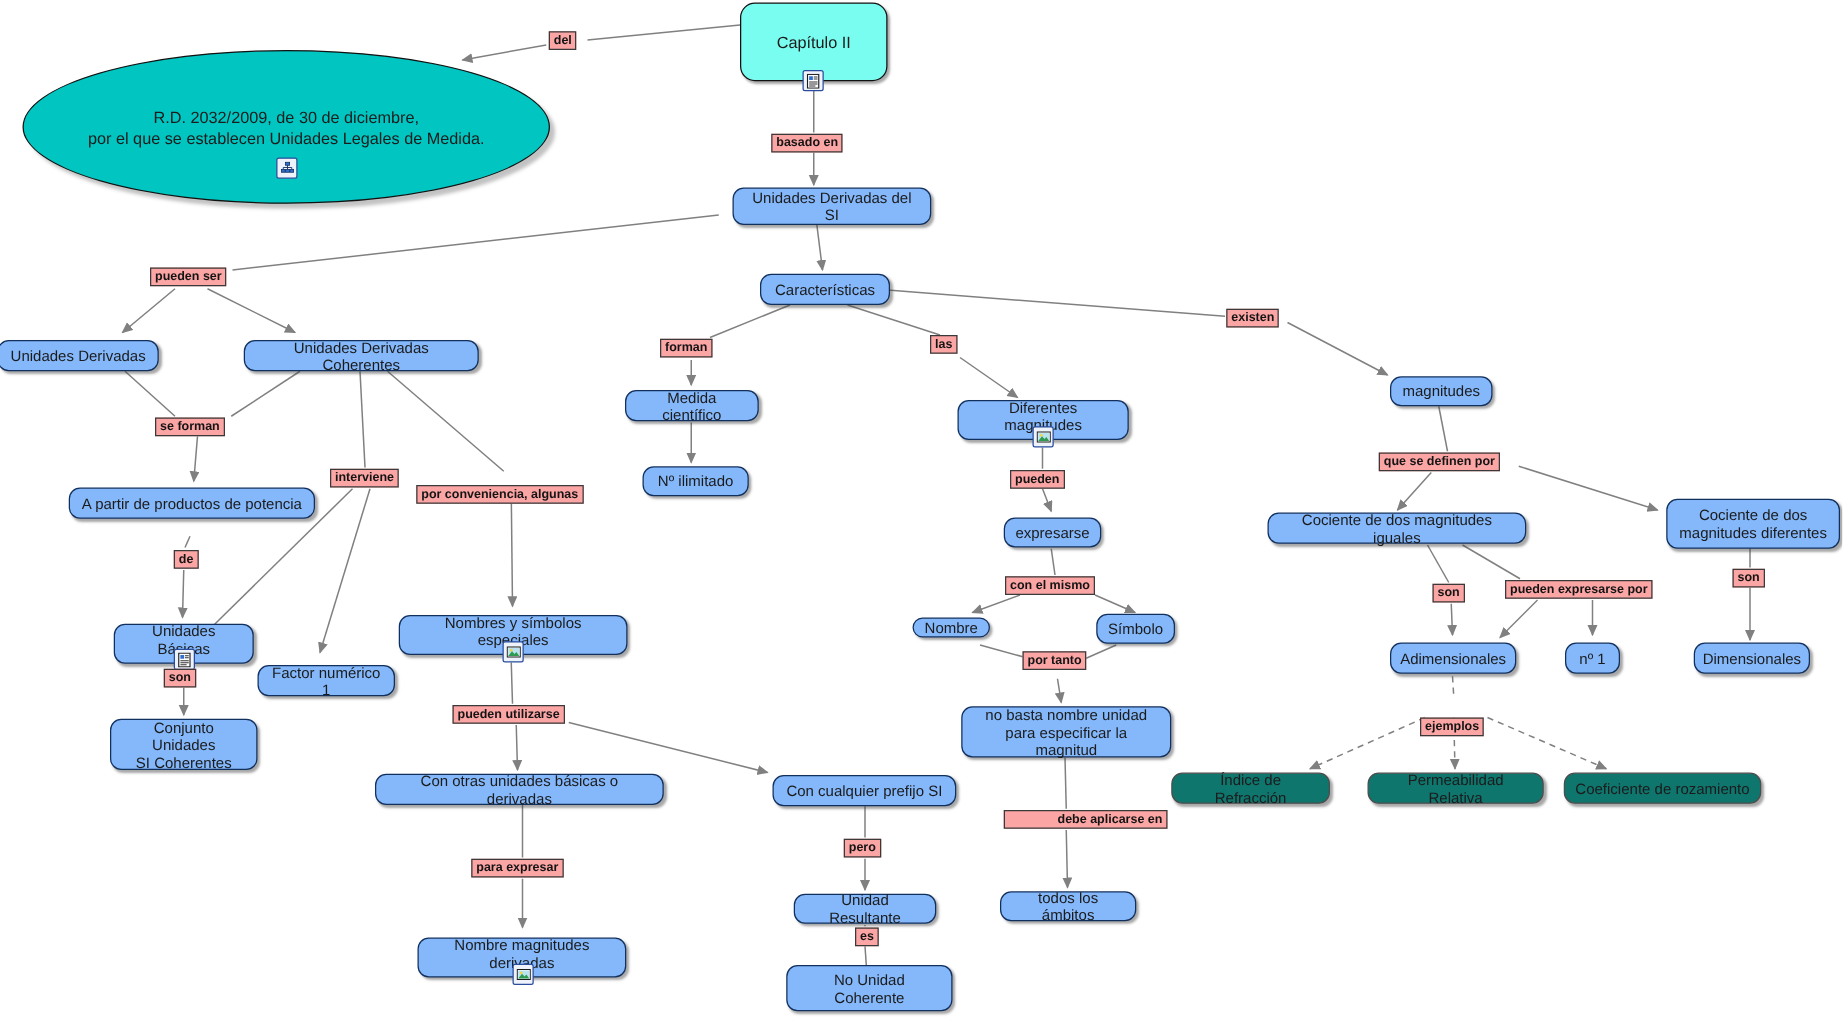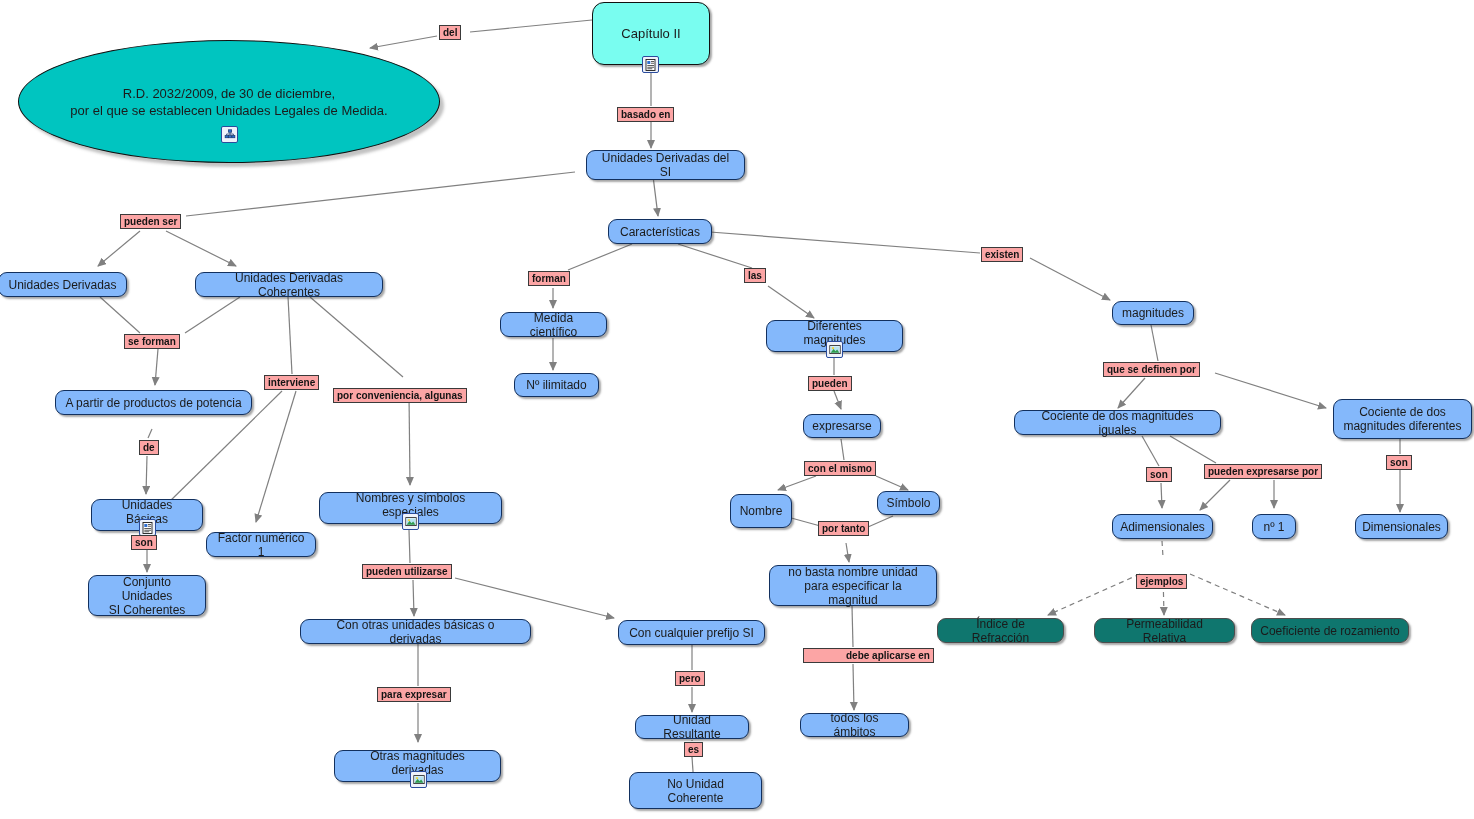--- a/index.html
+++ b/index.html
@@ -283,21 +283,21 @@
   </div>
   <div class="nicon" style="left:402px;top:513px;">
     <svg width="12" height="12" viewBox="0 0 12 12">
         <rect x="0.8" y="1.6" width="10.4" height="8" fill="#fff" stroke="#1b1b1b" stroke-width="0.8"></rect>
         <rect x="1.6" y="2.4" width="8.8" height="6.4" fill="#b8e4f2"></rect>
         <circle cx="4" cy="4.2" r="1.1" fill="#f4d43a"></circle>
         <path d="M1.6,8.8 L4.6,4.9 L6.6,7.2 L8.1,5.6 L10.4,8.8 z" fill="#2e9b4e"></path>
       </svg>
   </div>
 
-  <div class="node blue" style="left:730px;top:494px;width:62px;height:34px;">
+  <div class="node blue" style="left:730px;top:494px;width:62px;height:16px;">
     <span class="ntext">Nombre</span>
   </div>
 
   <div class="node blue" style="left:877px;top:491px;width:63px;height:24px;">
     <span class="ntext">Símbolo</span>
   </div>
 
   <div class="node blue" style="left:1112px;top:514px;width:101px;height:25px;">
     <span class="ntext">Adimensionales</span>
   </div>
@@ -346,21 +346,21 @@
 
   <div class="node blue" style="left:800px;top:713px;width:109px;height:24px;">
     <span class="ntext">todos los ámbitos</span>
   </div>
 
   <div class="node blue" style="left:635px;top:715px;width:114px;height:24px;">
     <span class="ntext">Unidad Resultante</span>
   </div>
 
   <div class="node blue" style="left:334px;top:750px;width:167px;height:32px;">
-    <span class="ntext" style="margin-bottom:7px;">Otras magnitudes derivadas</span>
+    <span class="ntext" style="margin-bottom:7px;">Nombre magnitudes derivadas</span>
   </div>
   <div class="nicon" style="left:410px;top:771px;">
     <svg width="12" height="12" viewBox="0 0 12 12">
         <rect x="0.8" y="1.6" width="10.4" height="8" fill="#fff" stroke="#1b1b1b" stroke-width="0.8"></rect>
         <rect x="1.6" y="2.4" width="8.8" height="6.4" fill="#b8e4f2"></rect>
         <circle cx="4" cy="4.2" r="1.1" fill="#f4d43a"></circle>
         <path d="M1.6,8.8 L4.6,4.9 L6.6,7.2 L8.1,5.6 L10.4,8.8 z" fill="#2e9b4e"></path>
       </svg>
   </div>
 

